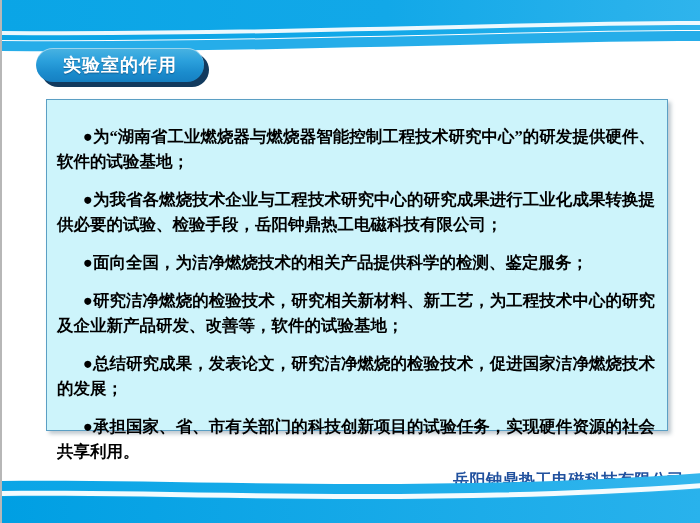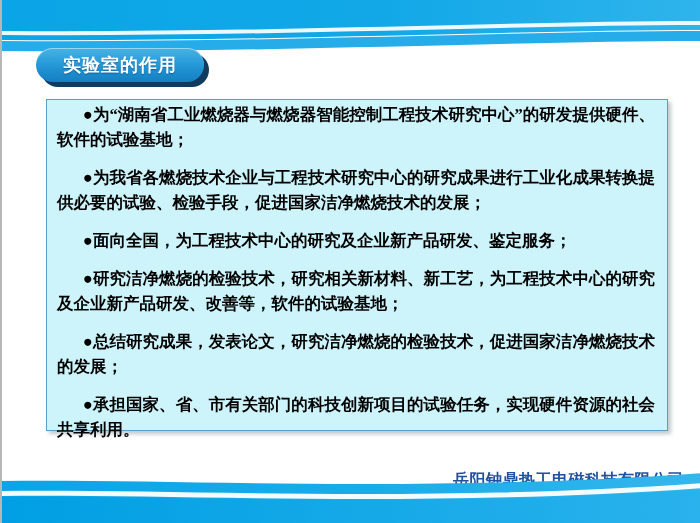--- a/index.html
+++ b/index.html
@@ -94,21 +94,21 @@
     top: 99px;
     width: 622px;
     height: 332px;
     box-sizing: border-box;
     background: #cdf4fb;
     border: 1px solid #5b9fc4;
     box-shadow: 3px 3px 4px rgba(60,90,110,0.33);
   }
   #bullet-list {
     margin: 0;
-    padding: 2px 12px 0 10px;
+    padding: 24px 12px 0 10px;
     list-style: none;
   }
   .bullet-item {
     margin: 0 0 13px 0;
     padding: 0;
     text-indent: 26px;
     color: #000000;
     font-family: "Liberation Serif", "DejaVu Serif", serif;
     font-size: 16.5px;
     font-weight: bold;
@@ -154,22 +154,22 @@
   <div id="title-badge-wrap">
     <div id="title-badge-shadow"></div>
     <div id="title-badge">
       <span id="title-badge-label">实验室的作用</span>
     </div>
   </div>
 
   <div id="content-box">
     <ul id="bullet-list">
       <li class="bullet-item">●为“湖南省工业燃烧器与燃烧器智能控制工程技术研究中心”的研发提供硬件、软件的试验基地；</li>
-      <li class="bullet-item">●为我省各燃烧技术企业与工程技术研究中心的研究成果进行工业化成果转换提供必要的试验、检验手段，促进国家洁净燃烧技术的发展；</li>
-      <li class="bullet-item">●面向全国，为工程技术中心的研究及企业新产品研发、鉴定服务；</li>
+      <li class="bullet-item">●为我省各燃烧技术企业与工程技术研究中心的研究成果进行工业化成果转换提供必要的试验、检验手段，岳阳钟鼎热工电磁科技有限公司；</li>
+      <li class="bullet-item">●面向全国，为洁净燃烧技术的相关产品提供科学的检测、鉴定服务；</li>
       <li class="bullet-item">●研究洁净燃烧的检验技术，研究相关新材料、新工艺，为工程技术中心的研究及企业新产品研发、改善等，软件的试验基地；</li>
       <li class="bullet-item">●总结研究成果，发表论文，研究洁净燃烧的检验技术，促进国家洁净燃烧技术的发展；</li>
       <li class="bullet-item">●承担国家、省、市有关部门的科技创新项目的试验任务，实现硬件资源的社会共享利用。</li>
     </ul>
   </div>
 
   <div id="footer-company">岳阳钟鼎热工电磁科技有限公司</div>
 
   <svg id="bottom-band" class="band-svg" viewBox="0 0 700 58" preserveAspectRatio="none">
     <defs>

